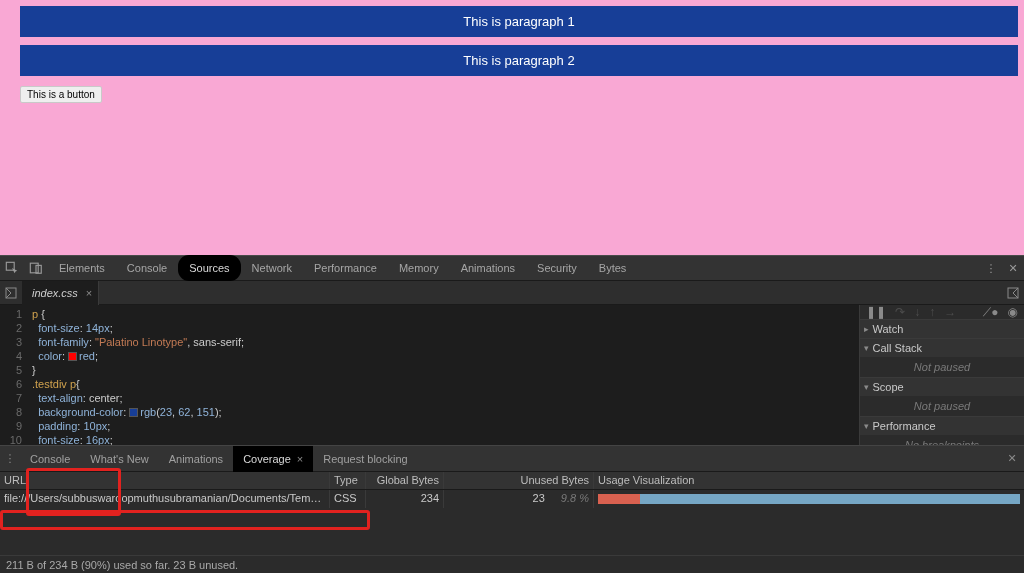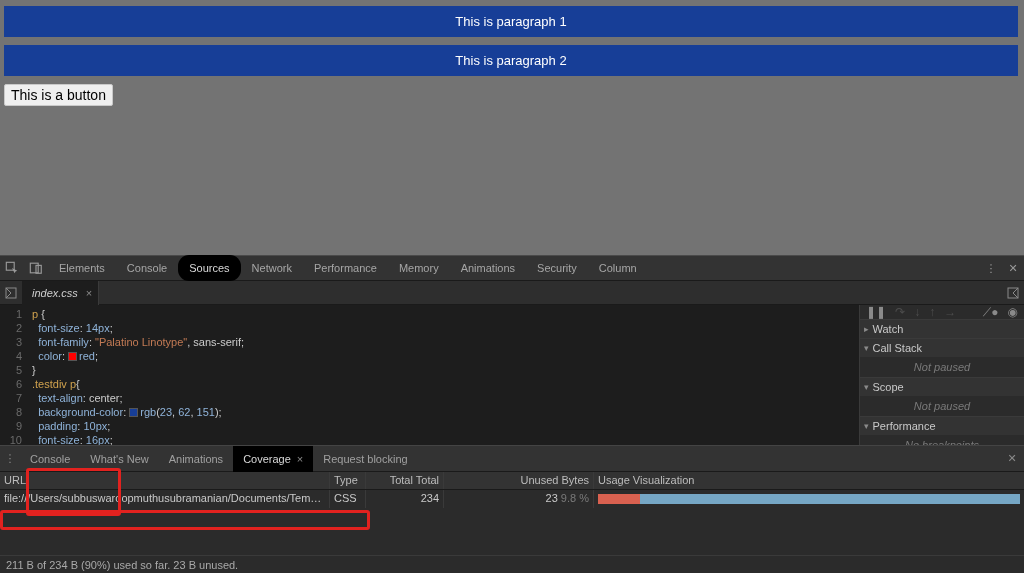--- a/index.html
+++ b/index.html
@@ -1,21 +1,21 @@
 <!DOCTYPE html>
 <html><head>
 <meta charset="utf-8">
 <style>
 * { margin: 0; padding: 0; box-sizing: border-box; font-family: -apple-system, "Helvetica Neue", Arial, sans-serif; }
 html, body { width: 1024px; height: 573px; overflow: hidden; background: #fff; }
 
 
-.page-area { height: 255px; padding: 6px 6px 0 4px; background: #737373; }
+.page-area { height: 255px; padding: 6px 6px 0 20px; background: #f9a8d4; }
 .para { background: rgb(23,62,151); color: #fff; text-align: center; padding: 8px 0; font-size: 13px; margin-bottom: 8px; }
-.tiny-btn { font-size: 14px; padding: 2px 6px; background: #efefef; border: 1px solid #c9c9c9; border-radius: 2px; cursor: pointer; display: inline-block; }
+.tiny-btn { font-size: 10px; padding: 2px 6px; background: #efefef; border: 1px solid #c9c9c9; border-radius: 2px; cursor: pointer; display: inline-block; }
 
 
 .devtools { position: absolute; top: 255px; left: 0; right: 0; bottom: 0; background: #2b2b2b; color: #bcbcbc; font-size: 11px; }
 
 
 .dt-mainbar { height: 26px; background: #333; display: flex; align-items: center; border-top: 1px solid #4a4a4a; border-bottom: 1px solid #1a1a1a; }
 .dt-iconbtn { width: 24px; height: 26px; display: flex; align-items: center; justify-content: center; color: #9a9a9a; cursor: pointer; }
 .dt-iconbtn svg { width: 14px; height: 14px; }
 .dt-maintabs { display: flex; height: 26px; }
 .dt-maintab { padding: 0 11px; display: flex; align-items: center; color: #a6a6a6; cursor: pointer; }
@@ -83,21 +83,21 @@
 .cov-toolbar .chk .box { width: 11px; height: 11px; border: 1px solid #6a6a6a; background: #3a3a3a; }
 
 .cov-head { height: 18px; display: flex; background: #333; color: #bdbdbd; border-bottom: 1px solid #1a1a1a; }
 .cov-head > div, .cov-row > div { border-right: 1px solid #3a3a3a; padding: 2px 4px; overflow: hidden; text-overflow: ellipsis; white-space: nowrap; }
 .c-url { width: 330px; }
 .c-type { width: 36px; }
 .c-total { width: 78px; text-align: right; }
 .c-unused { width: 150px; text-align: right; }
 .c-viz { flex: 1; border-right: none !important; }
 .cov-row { height: 18px; display: flex; color: #c9c9c9; }
-.cov-row .c-unused span.pct { color: #7a7a7a; margin-left: 3px; }
+.cov-row .c-unused span.pct { color: #7a7a7a; margin-left: 16px; font-style: italic; }
 .vizbar { height: 10px; margin-top: 2px; width: 100%; background: #76a7c5; position: relative; }
 .vizbar .un { position: absolute; left: 0; top: 0; bottom: 0; background: #d96150; }
 
 .cov-status { position: absolute; bottom: 0; left: 0; right: 0; height: 18px; display: flex; align-items: center; padding-left: 6px; color: #a9a9a9; border-top: 1px solid #3a3a3a; background: #2b2b2b; }
 </style>
 </head>
 <body>
 
 <div class="page-area">
   <div class="para">This is paragraph 1</div>
@@ -122,21 +122,21 @@
     </div>
     <div class="dt-maintabs" id="main-tabs">
         <div class="dt-maintab">Elements</div>
         <div class="dt-maintab">Console</div>
         <div class="dt-maintab active">Sources</div>
         <div class="dt-maintab">Network</div>
         <div class="dt-maintab">Performance</div>
         <div class="dt-maintab">Memory</div>
         <div class="dt-maintab">Animations</div>
         <div class="dt-maintab">Security</div>
-        <div class="dt-maintab">Column</div>
+        <div class="dt-maintab">Bytes</div>
       </div>
     <div class="spacer"></div>
     <div class="dt-kebab">⋮</div>
     <div class="dt-close">✕</div>
   </div>
 
   <div class="dt-filerow">
     <div class="left-icon">
       <svg width="12" height="12" viewBox="0 0 12 12" fill="none" stroke="currentColor">
           <rect x="1" y="1" width="10" height="10"></rect>
@@ -231,21 +231,21 @@
           <div class="drawer-tab">Request blocking</div>
         </div>
       <div class="spacer"></div>
       <div class="drawer-close">✕</div>
     </div>
 
 
     <div class="cov-head">
       <div class="c-url">URL</div>
       <div class="c-type">Type</div>
-      <div class="c-total">Total Total</div>
+      <div class="c-total">Global Bytes</div>
       <div class="c-unused">Unused Bytes</div>
       <div class="c-viz">Usage Visualization</div>
     </div>
     <div id="cov-rows">
         <div class="cov-row">
           <div class="c-url">file:///Users/subbuswaroopmuthusubramanian/Documents/Templates.../index.css</div>
           <div class="c-type">CSS</div>
           <div class="c-total">234</div>
           <div class="c-unused">23<span class="pct">9.8 %</span></div>
           <div class="c-viz">

